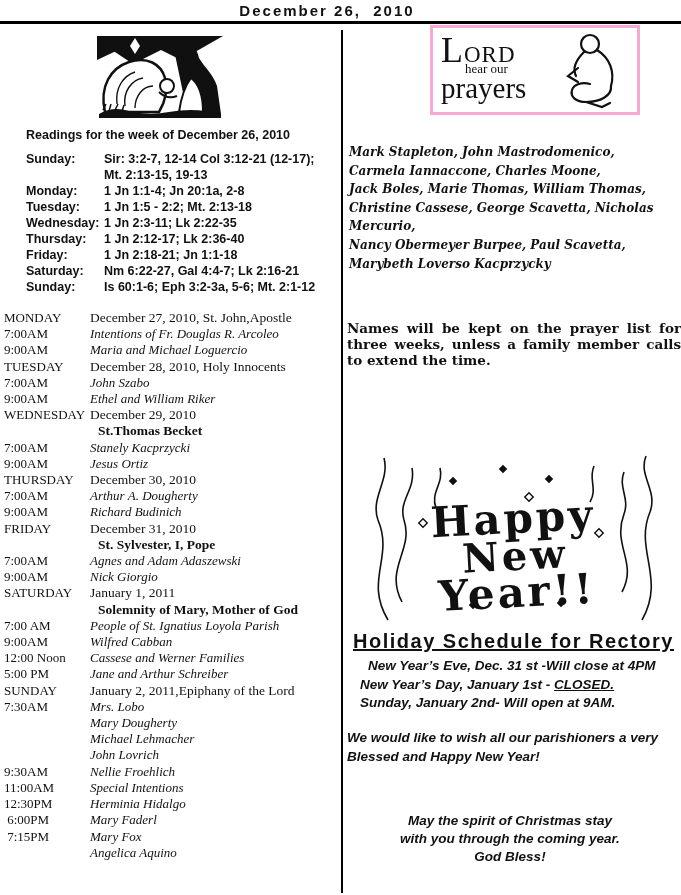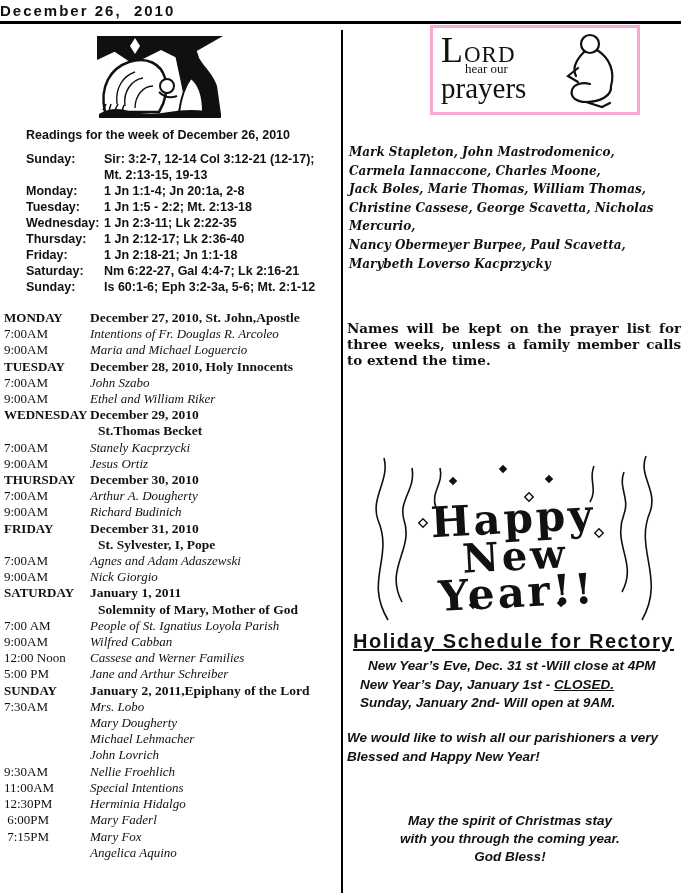--- a/index.html
+++ b/index.html
@@ -1,38 +1,38 @@
 <!DOCTYPE html>
 <html><head>
 <meta charset="utf-8">
 <style>
   html,body{margin:0;padding:0;background:#e8e8e8;}
   .page{position:relative;width:681px;height:895px;background:#ffffff;margin:0 auto;overflow:hidden;
         font-family:"Liberation Serif","DejaVu Serif",serif;color:#111;}
   
-  .masthead{position:absolute;top:2px;left:0;width:654px;text-align:left;
+  .masthead{position:absolute;top:2px;left:0;width:654px;text-align:center;
             font-family:"Liberation Sans",sans-serif;font-weight:bold;font-size:15px;
             letter-spacing:2px;white-space:pre;}
   .masthead-rule{position:absolute;top:21px;left:0;width:681px;height:3px;background:#000;}
   .divider-v{position:absolute;top:30px;left:341px;width:2px;height:863px;background:#000;}
 
   
   .nativity{position:absolute;top:34px;left:95px;width:130px;height:84px;}
   .readings{position:absolute;top:127px;left:22px;width:318px;
             font-family:"Liberation Sans",sans-serif;font-weight:bold;font-size:12.5px;line-height:16px;}
   .readings-title{margin-bottom:8px;padding-left:4px;}
   .rrow{display:flex;}
   .rrow .rl{width:78px;flex:none;padding-left:4px;}
   .rrow .rv{white-space:pre-line;}
 
   .schedule{position:absolute;top:310px;left:4px;width:337px;font-size:13px;line-height:16.2px;}
   .srow{display:flex;}
   .srow .t{width:86px;flex:none;white-space:pre;}
   .srow .d{flex:1;white-space:nowrap;}
-  .srow.day{font-weight:bold;}
+  .srow.day{font-weight:normal;}
   .srow.day .d{font-size:13.5px;}
   .srow.daycont .d{font-weight:bold;font-size:13.5px;padding-left:8px;}
   .srow.mass .d,.srow.masscont .d{font-style:italic;}
 
   
   .plogo{position:absolute;top:25px;left:430px;width:210px;height:90px;border:3px solid #f9a8d4;box-sizing:border-box;}
   .plogo-text{position:absolute;top:4px;left:8px;line-height:1;}
   .plogo-lord{font-size:23px;letter-spacing:1px;}
   .plogo-L{font-size:36px;}
   .plogo-hear{font-size:13px;margin:-6px 0 0 24px;}

